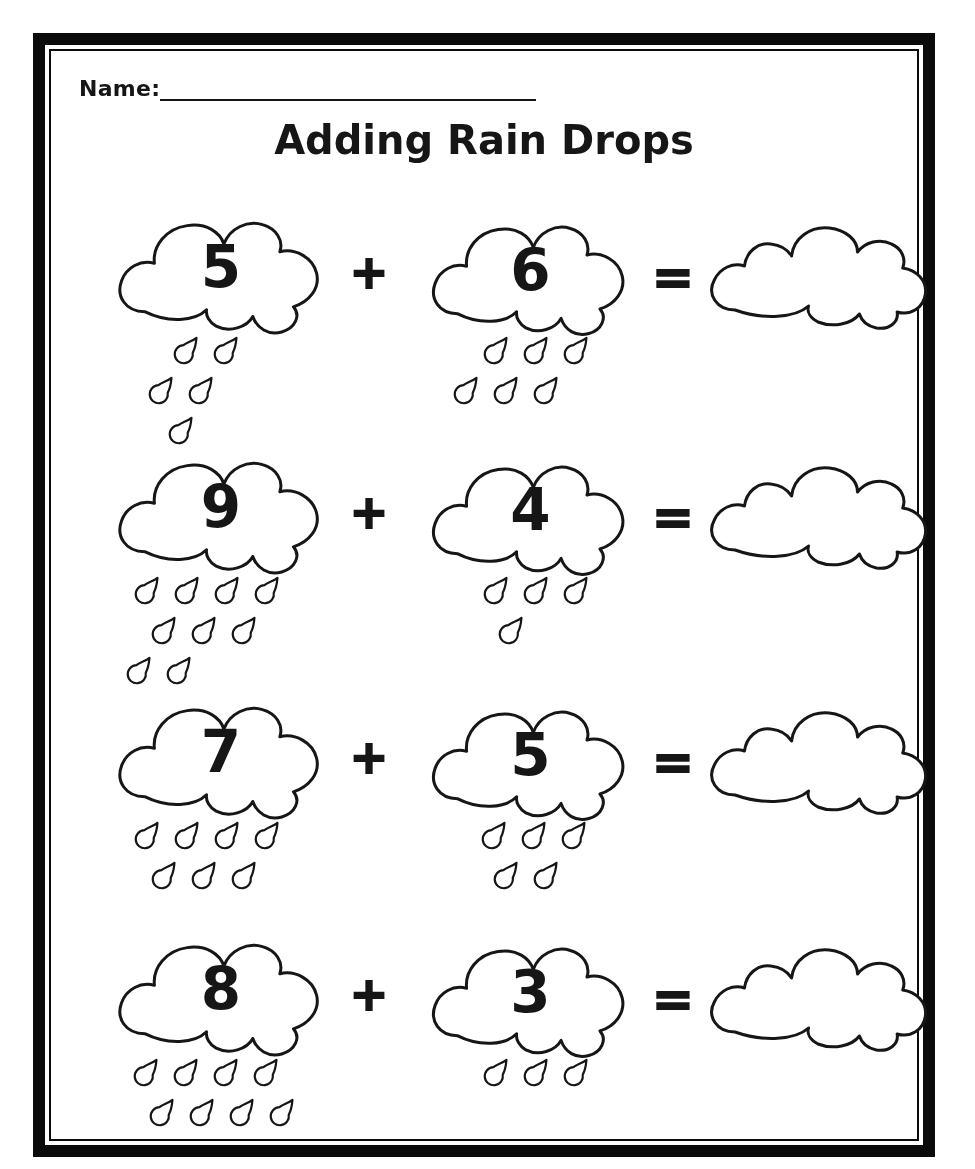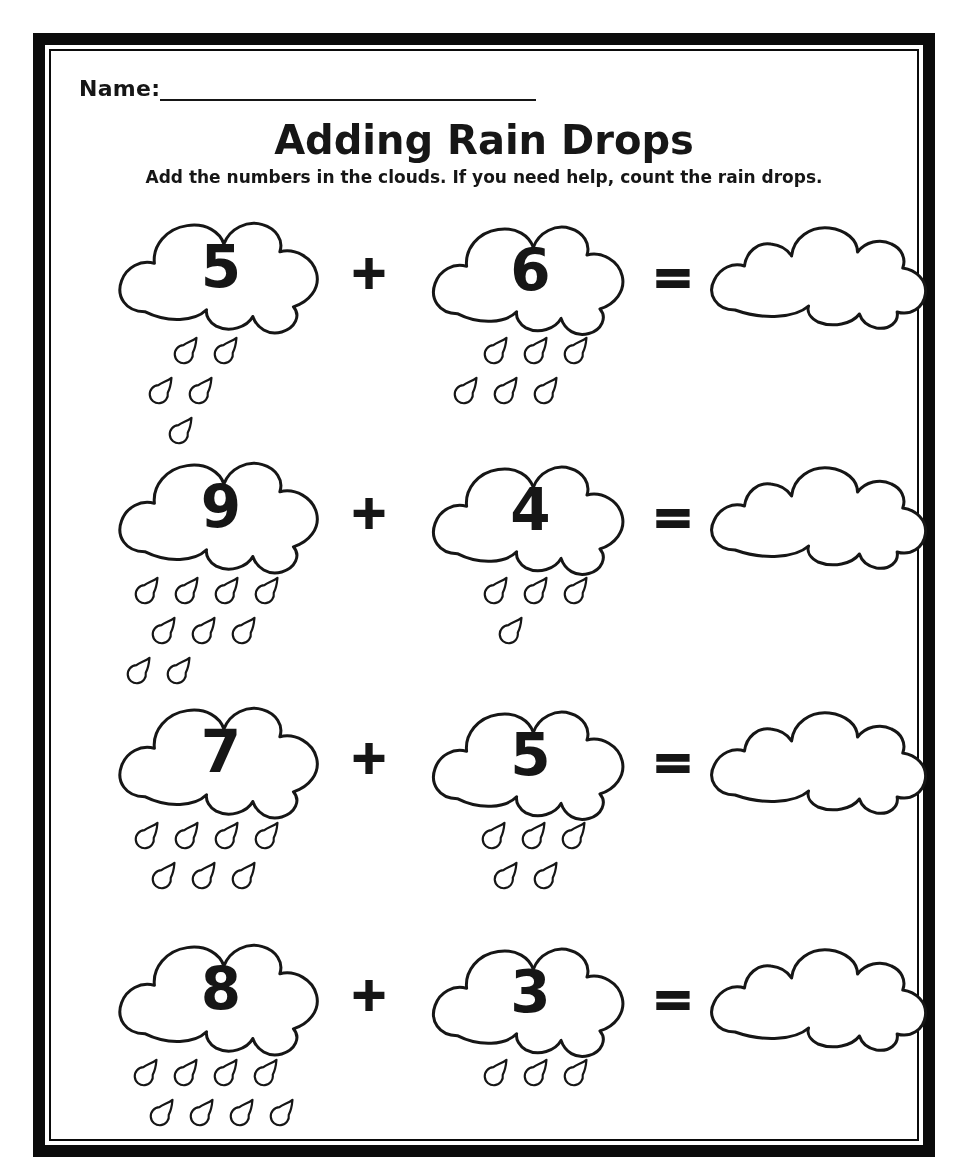--- a/index.html
+++ b/index.html
@@ -53,21 +53,20 @@
   <div class="frame">
     <div class="frame-inner">
       <div class="sheet">
 
         <div class="name-row">
           <span class="name-label">Name:</span>
             <span class="name-line"></span>
         </div>
 
         <div class="title">Adding Rain Drops</div>
-        <div class="instructions">Add the numbers in the clouds. If you need help, count the rain drops.</div>
 
         <section class="problem-row row-0">
           <div class="cloud c-left">
             <svg viewBox="0 0 230 150" preserveAspectRatio="none">
                 <path class="cloud-path" d="M 36,100 C 16,100 6,84 12,68 C 17,54 32,46 46,50 C 44,32 58,14 80,11 C 100,8 114,18 118,30 C 124,14 142,5 158,10 C 172,14 180,26 176,38 C 192,34 210,44 214,60 C 218,76 206,90 190,95 C 198,104 192,117 178,121 C 164,125 152,117 148,105 C 142,116 124,122 110,115 C 103,111 99,104 100,98 C 88,110 60,112 36,100 Z"></path>
               </svg>
             <span class="num">5</span>
           </div>
           <div class="op op-plus">+</div>
           <div class="cloud c-right">

